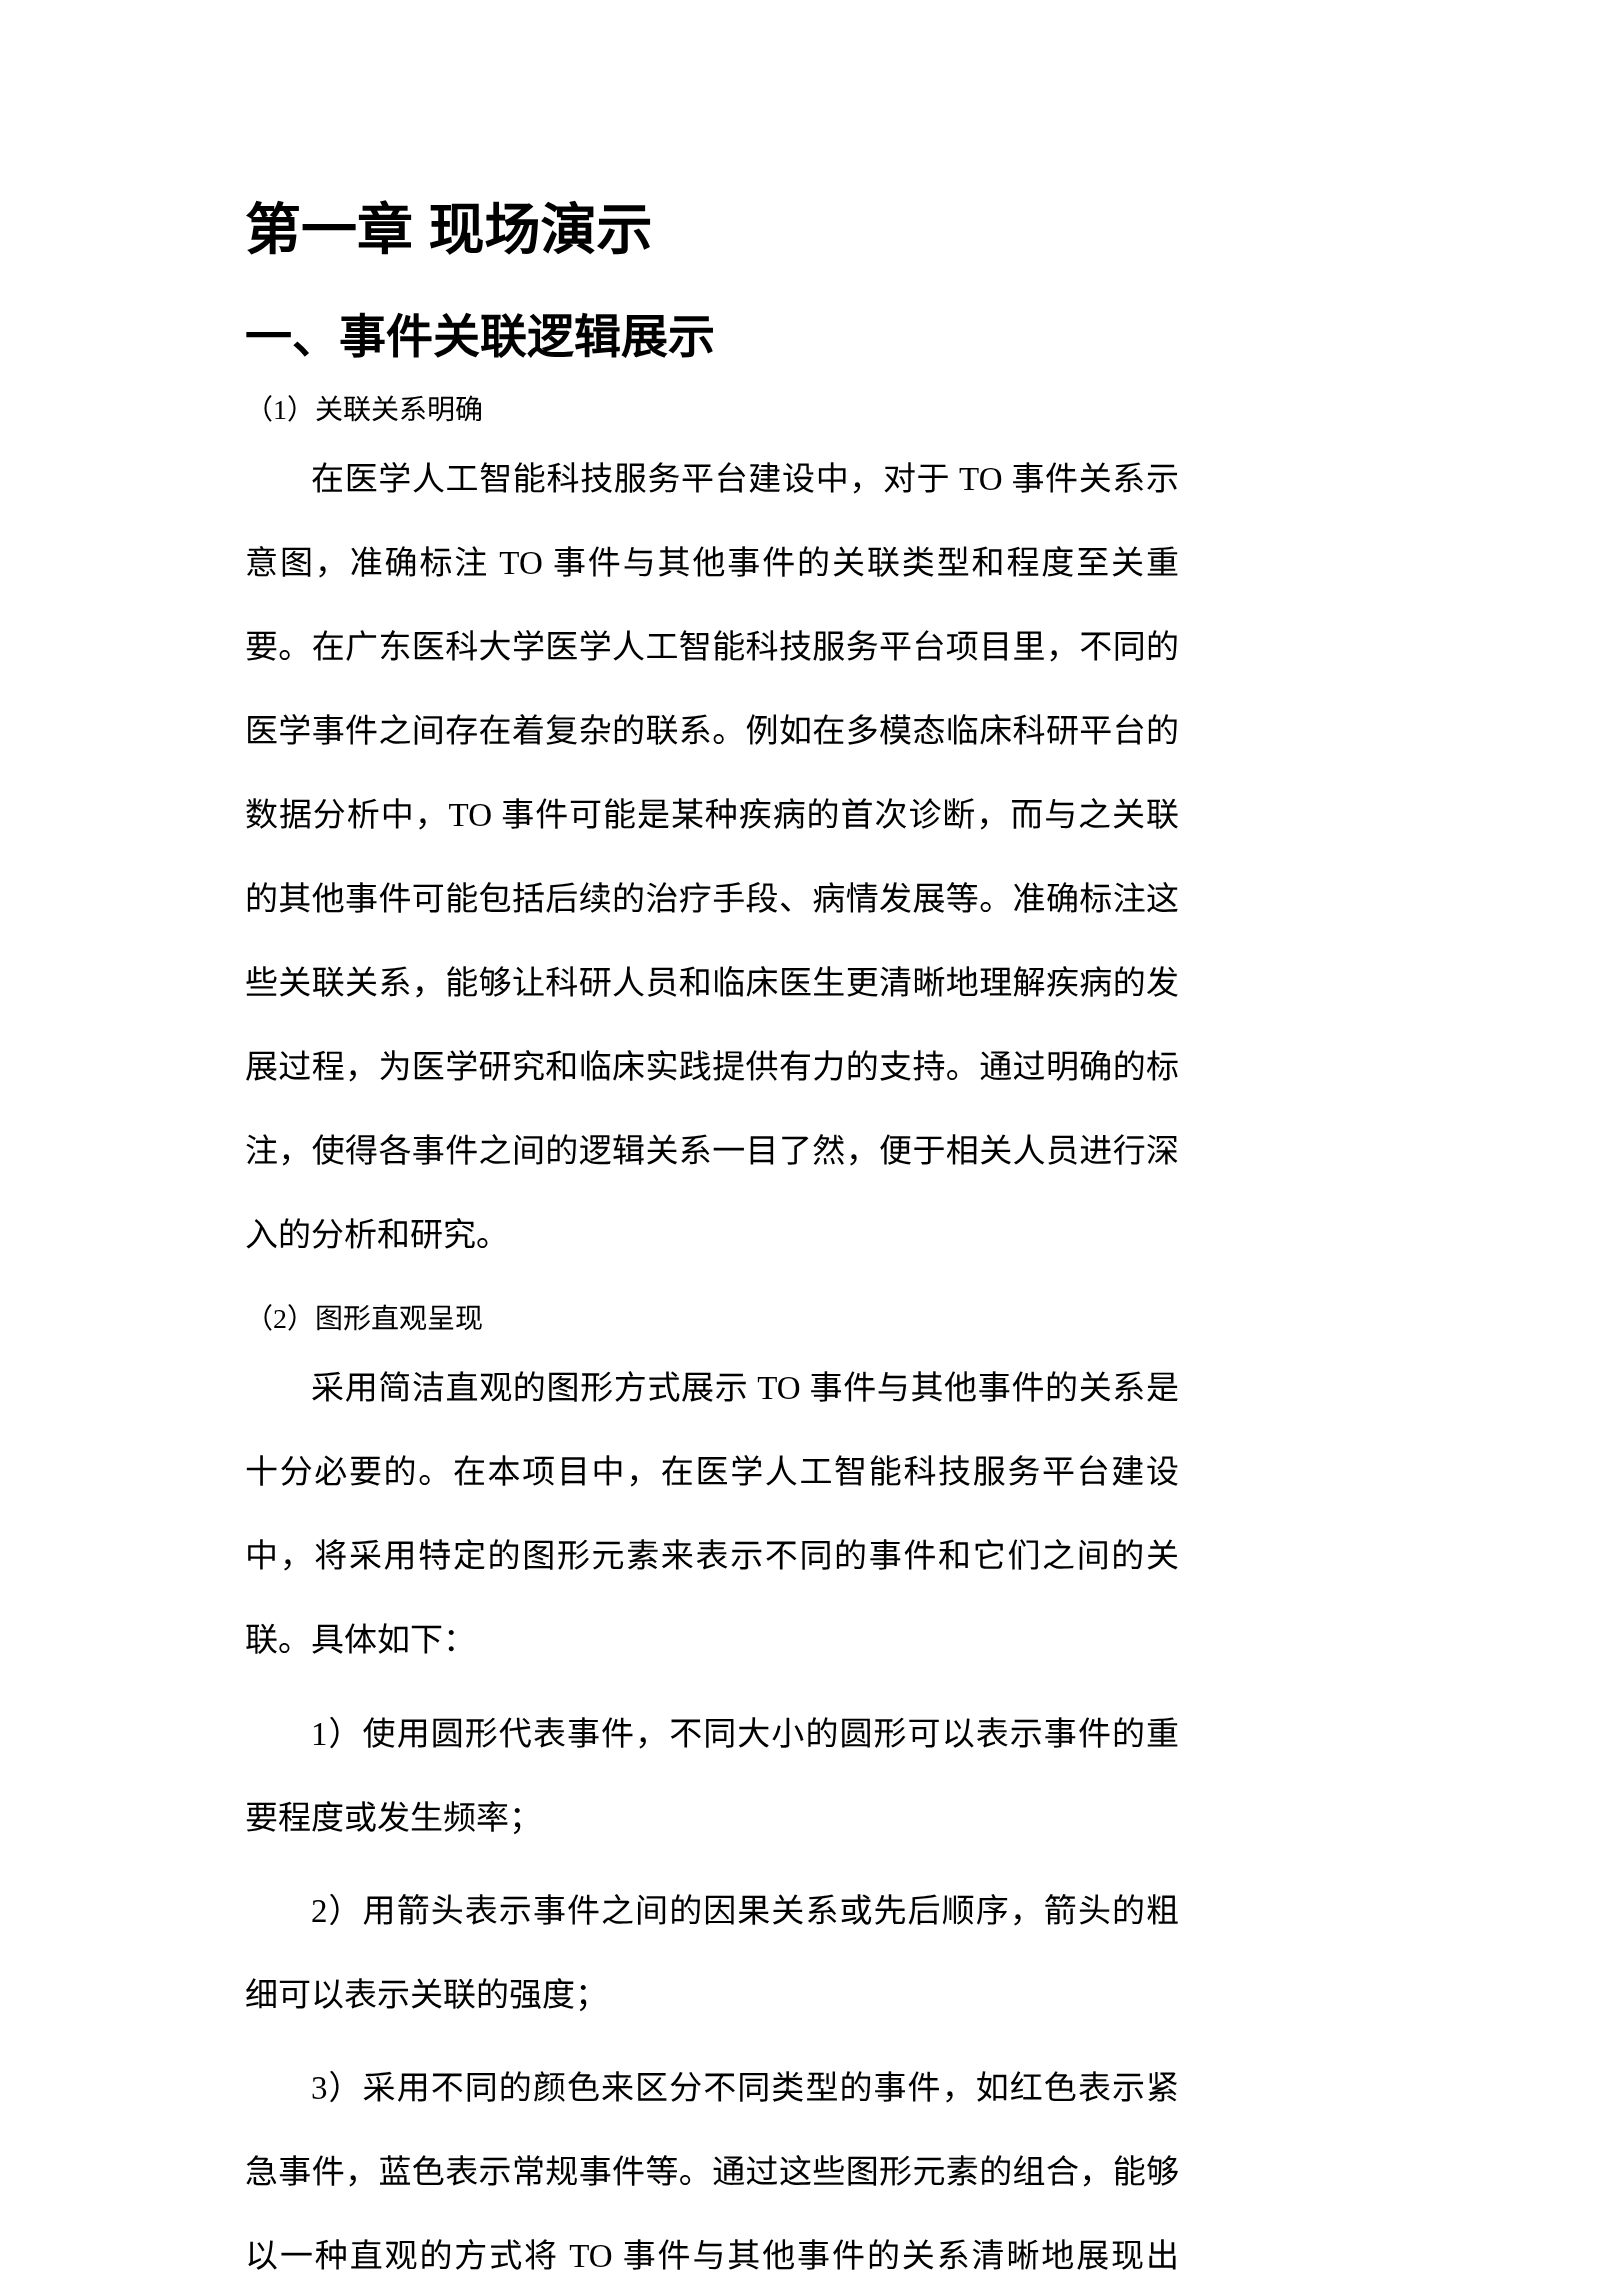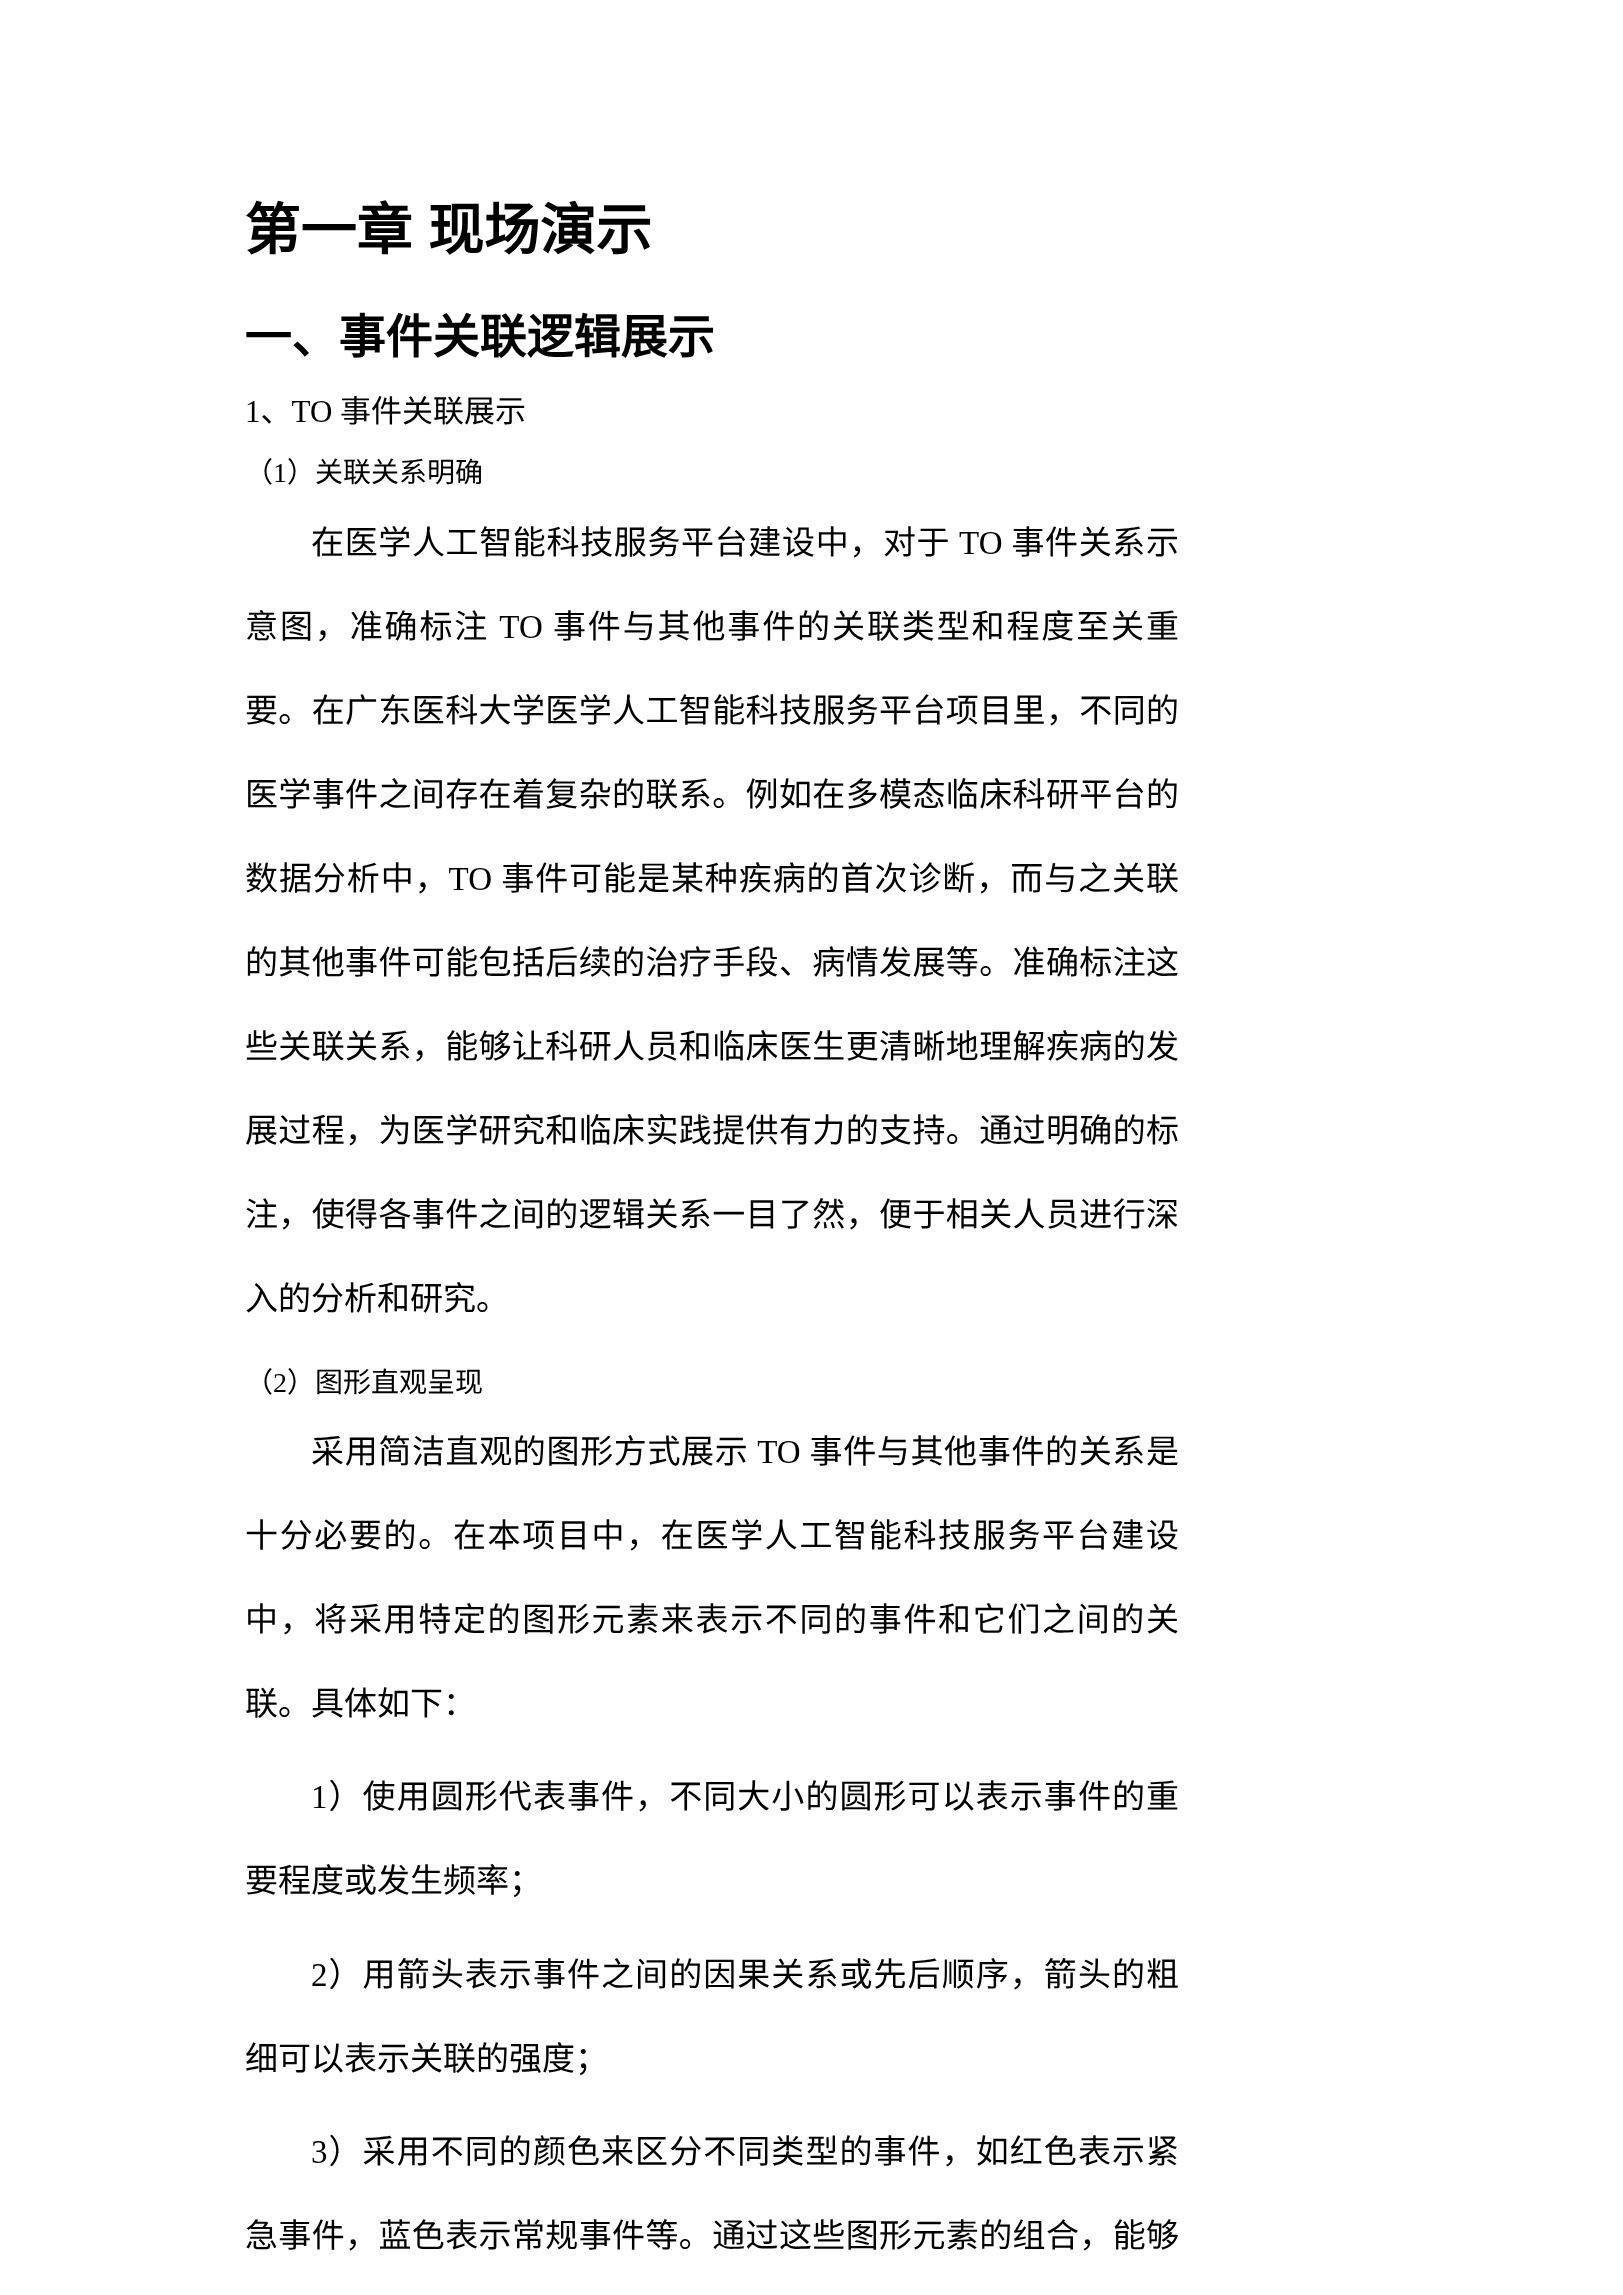--- a/index.html
+++ b/index.html
@@ -76,21 +76,20 @@
 <body>
 
 <div class="page">
 
   <div class="h1">第一章 现场演示</div>
 
 
   <div class="h3">一、事件关联逻辑展示</div>
 
 
-  <div class="h5">1、TO 事件关联展示</div>
 
   <div class="h6">（1）关联关系明确</div>
 
   <div class="para">在医学人工智能科技服务平台建设中，对于 TO 事件关系示意图，准确标注 TO 事件与其他事件的关联类型和程度至关重要。在广东医科大学医学人工智能科技服务平台项目里，不同的医学事件之间存在着复杂的联系。例如在多模态临床科研平台的数据分析中，TO 事件可能是某种疾病的首次诊断，而与之关联的其他事件可能包括后续的治疗手段、病情发展等。准确标注这些关联关系，能够让科研人员和临床医生更清晰地理解疾病的发展过程，为医学研究和临床实践提供有力的支持。通过明确的标注，使得各事件之间的逻辑关系一目了然，便于相关人员进行深入的分析和研究。</div>
 
   <div class="h6">（2）图形直观呈现</div>
 
   <div class="para">采用简洁直观的图形方式展示 TO 事件与其他事件的关系是十分必要的。在本项目中，在医学人工智能科技服务平台建设中，将采用特定的图形元素来表示不同的事件和它们之间的关联。具体如下：</div>
 
   <div class="para">1）使用圆形代表事件，不同大小的圆形可以表示事件的重要程度或发生频率；</div>

